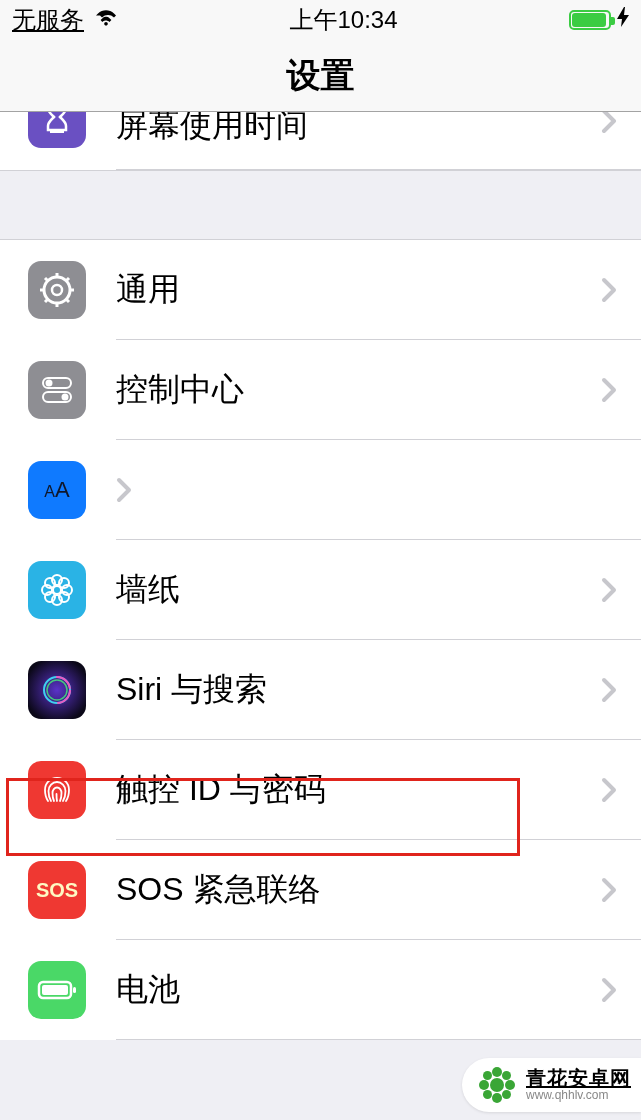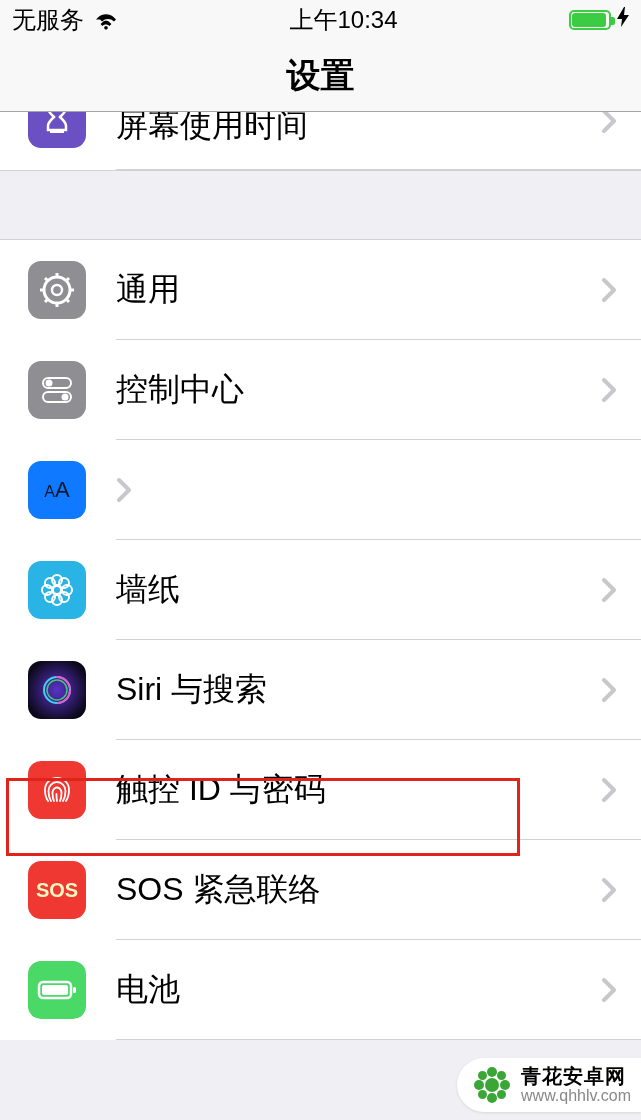--- a/index.html
+++ b/index.html
@@ -14,21 +14,21 @@
   .status-bar {
     height: 40px;
     display: flex;
     align-items: center;
     justify-content: space-between;
     padding: 0 12px;
     background: #f8f8f8;
     font-size: 24px;
     font-weight: 500;
   }
-  .status-left { display: flex; align-items: flex-end; gap: 10px; }
+  .status-left { display: flex; align-items: flex-start; gap: 10px; text-decoration: underline; }
   .status-right { display: flex; align-items: center; gap: 6px; }
   .battery {
     width: 42px; height: 20px;
     border: 2px solid #3bcc43; border-radius: 5px;
     position: relative; display: inline-block;
   }
   .battery::after {
     content: "";
     position: absolute; right: -6px; top: 5px;
     width: 4px; height: 8px;
@@ -106,22 +106,22 @@
     display: flex;
     align-items: center;
     gap: 8px;
     box-shadow: 0 1px 3px rgba(0,0,0,.1);
   }
   .watermark .logo {
     width: 42px; height: 42px;
     color: #3aa636;
   }
   .watermark .txt { display: flex; flex-direction: column; line-height: 1.1; }
-  .watermark .t1 { font-size: 20px; font-weight: 700; letter-spacing: 1px; }
-  .watermark .t2 { font-size: 16px; color: #888; }
+  .watermark .t1 { font-size: 20px; font-weight: 700; letter-spacing: 1px; text-decoration: underline; }
+  .watermark .t2 { font-size: 12px; color: #888; }
   .partial-row { height: 58px; overflow: hidden; }
   .sos-text { color: #fef9c3; font-weight: 700; font-size: 20px; letter-spacing: 0; }
   .aa-text { color: #0f172a; font-weight: 400; font-size: 22px; }
   .aa-small { font-size: 16px; }
 </style>
 </head>
 <body>
 
 <div class="status-bar">
   <div class="status-left">

